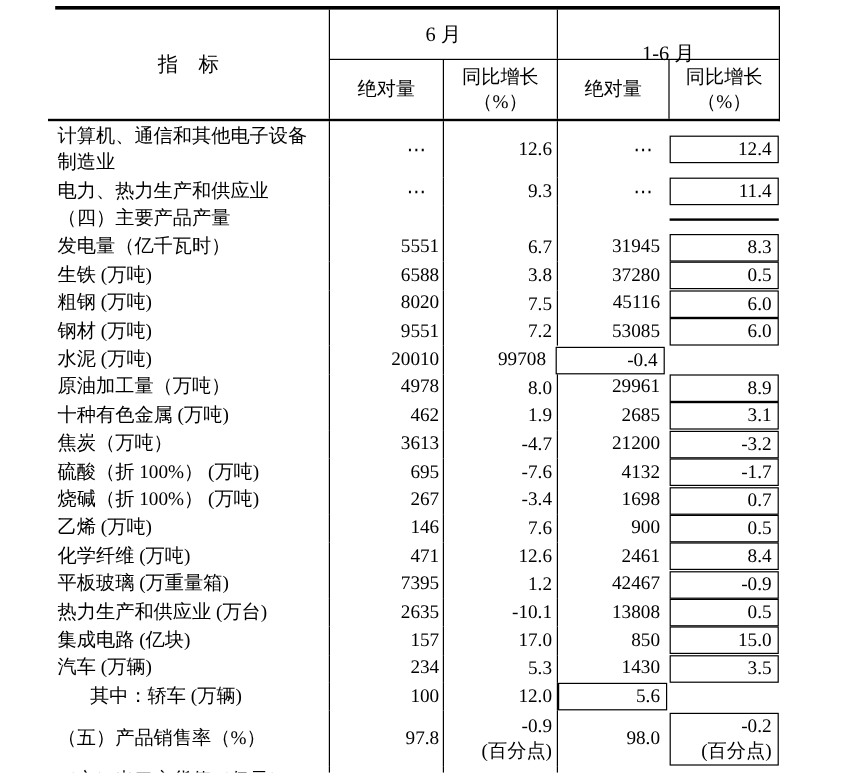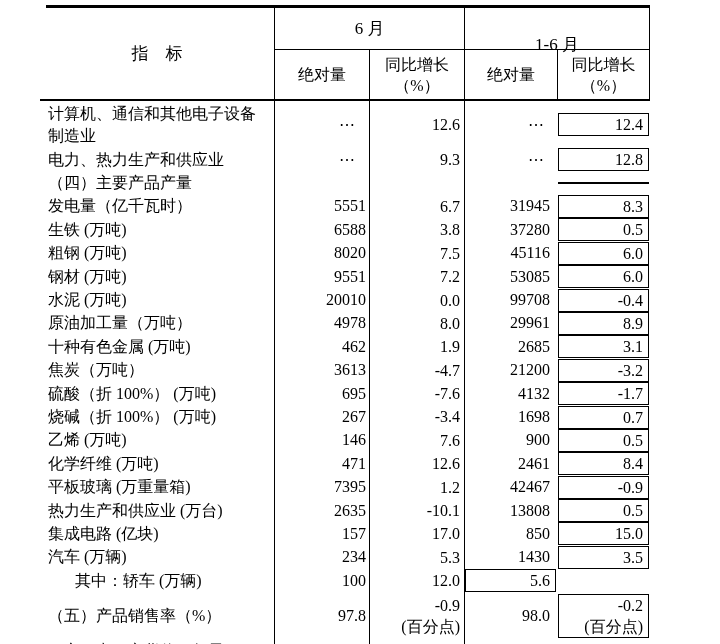--- a/index.html
+++ b/index.html
@@ -120,21 +120,21 @@
           <div class="cell c1">
             <div class="nowrap">电力、热力生产和供应业</div>
           </div>
           <div class="cell c2 dots">⋯</div>
           <div class="cell c3">
             <div class="nowrap">9.3</div>
           </div>
           <div class="cell c4 dots">⋯</div>
           <div class="cell c5">
             <div class="box">
-              <div class="nowrap">12.8</div>
+              <div class="nowrap">11.4</div>
             </div>
           </div>
         </div>
         <div class="row">
           <div class="cell c1">
             <div class="nowrap">（四）主要产品产量</div>
           </div>
           <div class="cell c2"></div>
           <div class="cell c3">
             <div class="nowrap"></div>
@@ -204,23 +204,20 @@
             <div class="box">
               <div class="nowrap">6.0</div>
             </div>
           </div>
         </div>
         <div class="row">
           <div class="cell c1">
             <div class="nowrap">水泥 (万吨)</div>
           </div>
           <div class="cell c2">20010</div>
-          <div class="cell c3">
-            <div class="nowrap">0.0</div>
-          </div>
           <div class="cell c4">99708</div>
           <div class="cell c5">
             <div class="box">
               <div class="nowrap">-0.4</div>
             </div>
           </div>
         </div>
         <div class="row">
           <div class="cell c1">
             <div class="nowrap">原油加工量（万吨）</div>

